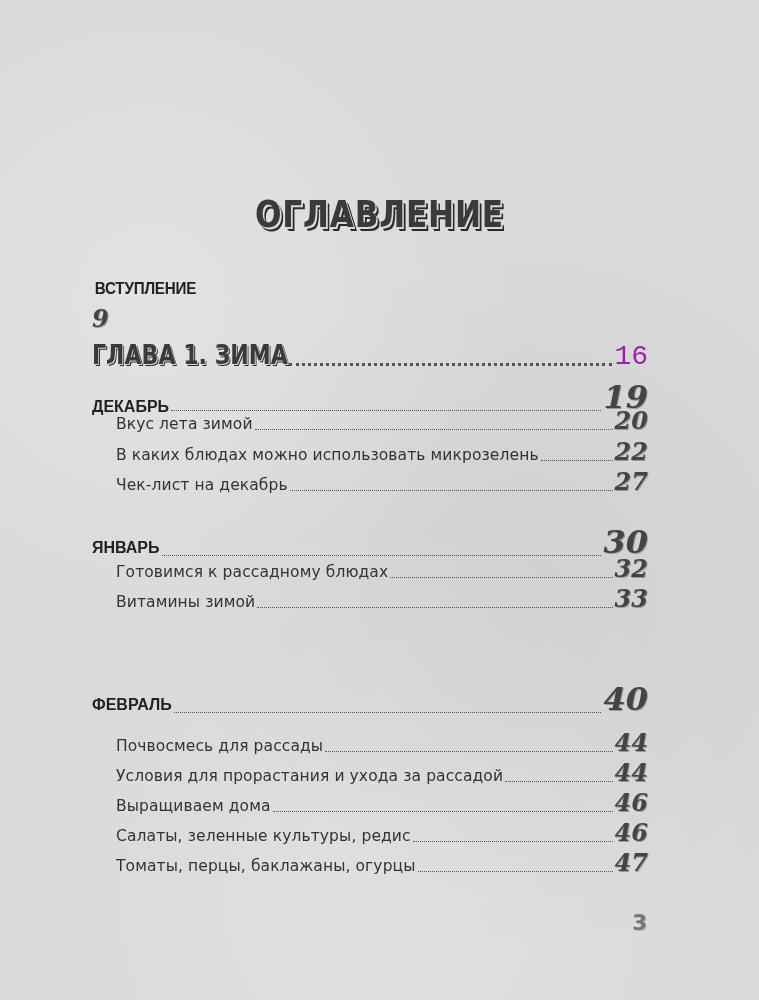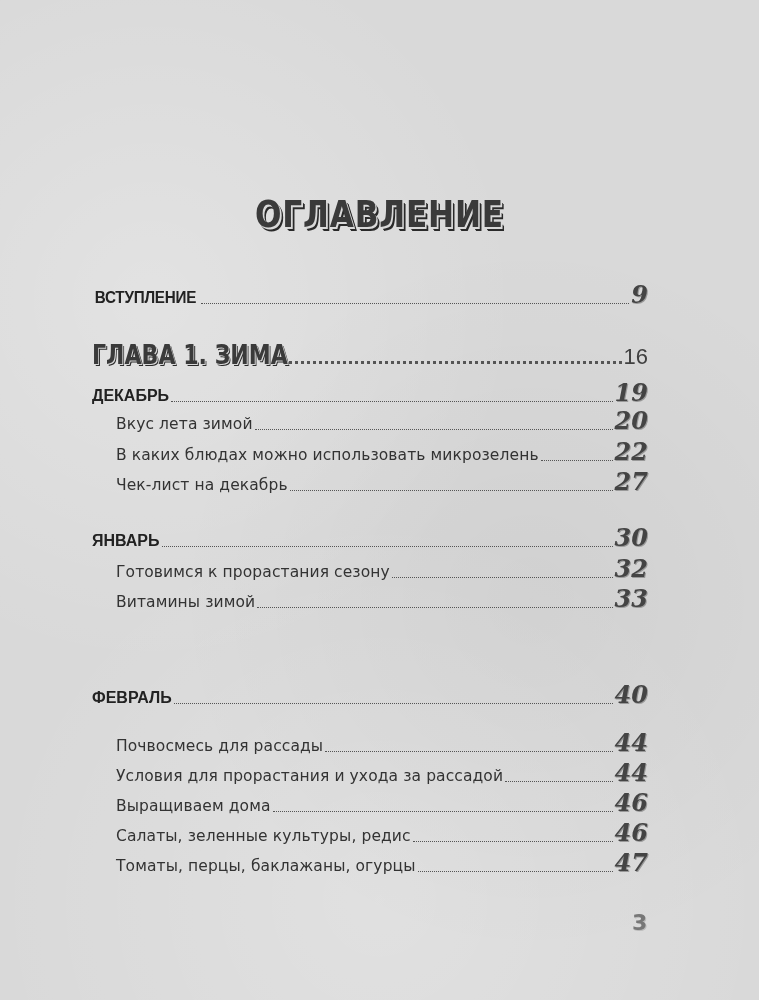--- a/index.html
+++ b/index.html
@@ -35,33 +35,33 @@
     border-bottom: 1.5px dotted #555;
     height: 0; align-self: flex-end; margin-bottom: 5px;
   }
   .row .page-num {
     flex: 0 0 auto;
     font-family: "DejaVu Serif", serif;
     font-style: italic; font-weight: bold;
     color: #444;
     text-shadow: 1px 1px 0 #999;
   }
-  .lvl-top { font-size: 16px; font-weight: bold; text-transform: uppercase; color: #222; }
+  .lvl-top { font-size: 16px; font-weight: bold; text-transform: uppercase; color: #222; flex-direction: column; }
   .lvl-top .label { font-family: "Liberation Sans", sans-serif; font-weight: bold; letter-spacing: -0.2px; transform: scaleX(0.95); }
   .lvl-top .page-num { font-size: 24px; }
   .lvl-chapter .label {
     font-family: "DejaVu Sans", sans-serif; font-weight: bold; font-size: 26px; color: #3a3a3a;
     transform: scaleX(0.85); transform-origin: left;
     text-shadow: 1px 1px 0 #d9d9d9, 2px 2px 0 #2a2a2a;
     margin-right: -36px;
   }
   .lvl-chapter .dots { border-bottom: 3px dotted #555; margin-bottom: 6px; }
-  .lvl-chapter .page-num { font-size: 22px; font-family: Liberation Sans, sans-serif; font-style: normal; font-weight: normal; text-shadow: none; color: #404040; }
+  .lvl-chapter .page-num { font-size: 28px; font-family: Liberation Mono, monospace; font-style: normal; font-weight: normal; text-shadow: none; color: #a21caf; }
   .lvl-month .label { font-family: "Liberation Sans", sans-serif; font-weight: bold; font-size: 16px; color: #222; }
-  .lvl-month .page-num { font-size: 24px; }
+  .lvl-month .page-num { font-size: 32px; }
   .lvl-sub { left: 116px; width: 532px; }
   .lvl-sub .label { font-family: "DejaVu Sans", sans-serif; font-size: 15.5px; color: #333; letter-spacing: 0.1px; }
   .lvl-sub .page-num { font-size: 24px; }
   .folio {
     position: absolute; left: 632px; top: 910px;
     font-family: "DejaVu Sans", sans-serif; font-weight: bold; font-size: 22px;
     color: #777; text-shadow: 1px 1px 0 #bbb;
   }
 </style>
 </head>
@@ -75,21 +75,21 @@
     <span class="dots"></span>
     <span class="page-num">9</span>
   </div>
 
   <div class="row lvl-chapter" style="top:340px;">
     <span class="label">ГЛАВА 1. ЗИМА</span>
     <span class="dots"></span>
     <span class="page-num">16</span>
   </div>
 
-  <div class="row lvl-month" style="top:378px;">
+  <div class="row lvl-month" style="top:378px;align-items:flex-end;">
     <span class="label">ДЕКАБРЬ</span>
     <span class="dots"></span>
     <span class="page-num">19</span>
   </div>
   <div class="row lvl-sub" style="top:406px;">
     <span class="label">Вкус лета зимой</span>
     <span class="dots"></span>
     <span class="page-num">20</span>
   </div>
   <div class="row lvl-sub" style="top:437px;">
@@ -102,21 +102,21 @@
     <span class="dots"></span>
     <span class="page-num">27</span>
   </div>
 
   <div class="row lvl-month" style="top:523px;">
     <span class="label">ЯНВАРЬ</span>
     <span class="dots"></span>
     <span class="page-num">30</span>
   </div>
   <div class="row lvl-sub" style="top:554px;">
-    <span class="label">Готовимся к прорастания сезону</span>
+    <span class="label">Готовимся к рассадному блюдах</span>
     <span class="dots"></span>
     <span class="page-num">32</span>
   </div>
   <div class="row lvl-sub" style="top:584px;text-align:center;">
     <span class="label">Витамины зимой</span>
     <span class="dots"></span>
     <span class="page-num">33</span>
   </div>
 
   <div class="row lvl-month" style="top:668px;margin-top:12px;">

